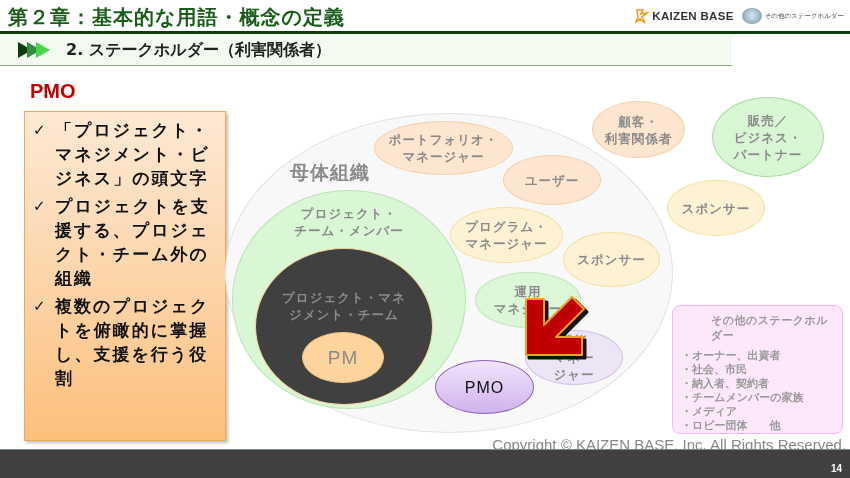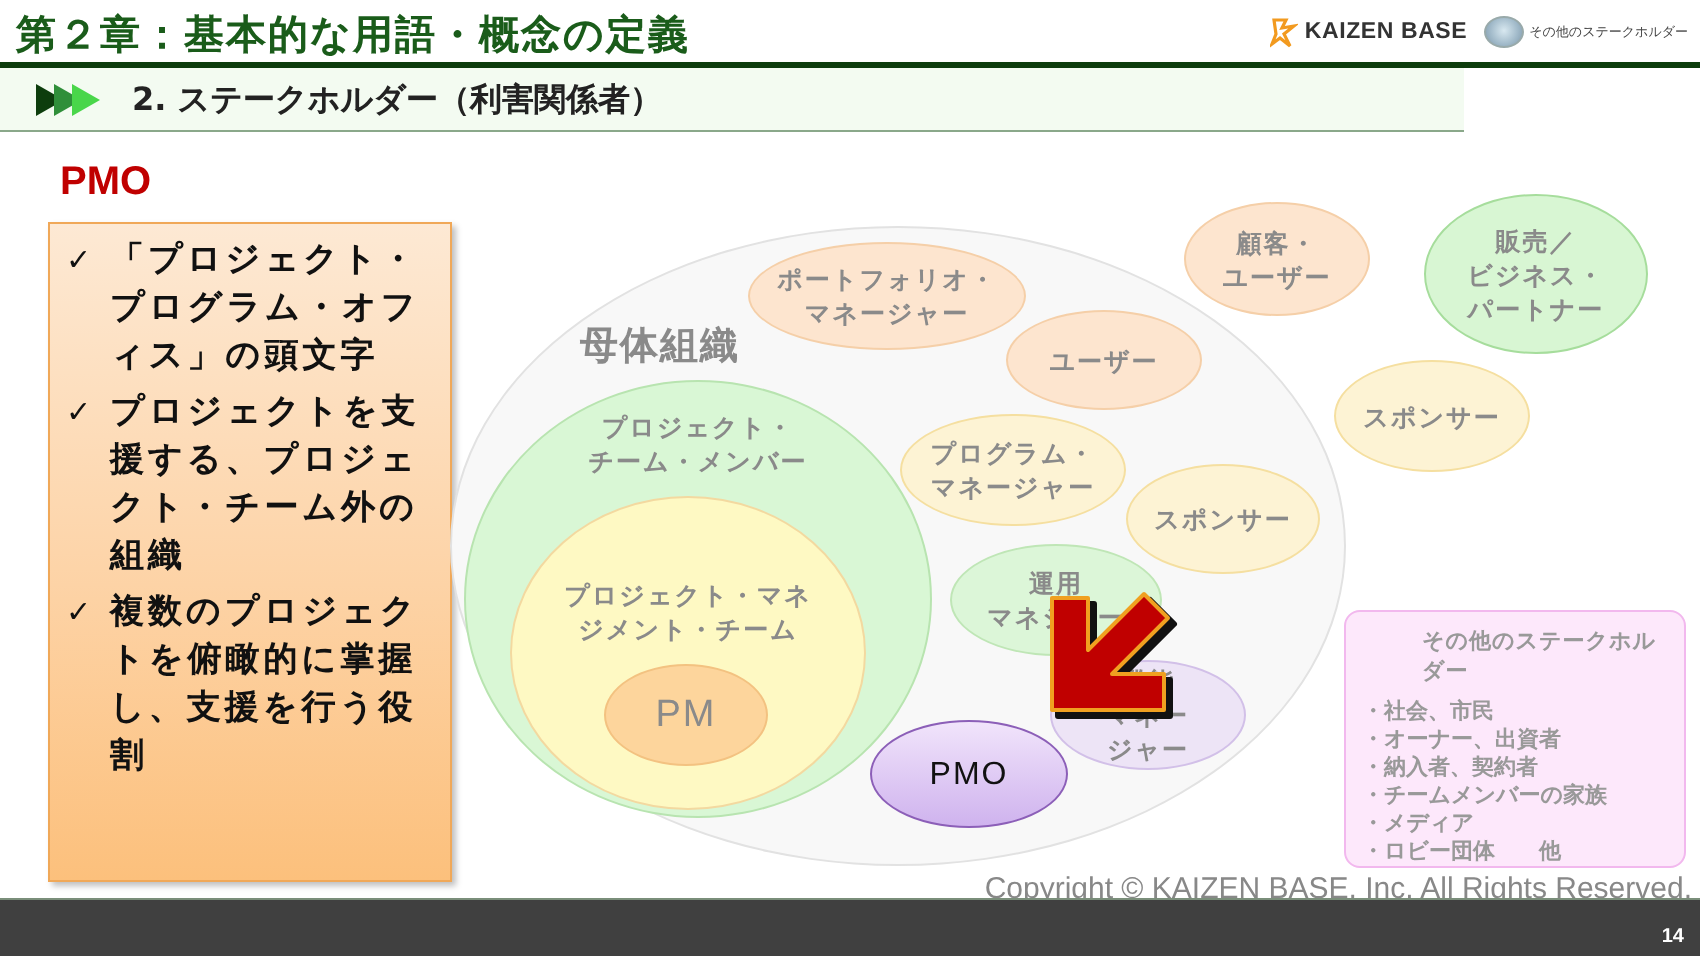--- a/index.html
+++ b/index.html
@@ -36,21 +36,21 @@
   .pmo-item { display: flex; font-size: 17px; font-weight: bold; color: #111; line-height: 24px; margin-bottom: 4px; }
   .pmo-check { width: 22px; flex: 0 0 22px; font-weight: normal; font-size: 15px; }
   .pmo-text { flex: 1; letter-spacing: 2px; }
 
   .diagram { position: absolute; left: 0; top: 0; width: 850px; height: 478px; pointer-events: none; }
   .ell { position: absolute; border-radius: 50%; display: flex; align-items: center; justify-content: center; text-align: center; color: #8a8a8a; font-weight: bold; font-size: 12.5px; line-height: 17px; letter-spacing: 1px; pointer-events: auto; }
   .ell span { white-space: pre-line; }
   .parent-org { left: 225px; top: 113px; width: 448px; height: 320px; background: #f8f8f8; border: 1px solid #e2e2e2; }
   .parent-org-label { position: absolute; left: 290px; top: 160px; font-size: 19px; font-weight: bold; color: #8a8a8a; letter-spacing: 1px; }
   .proj-team { left: 232px; top: 190px; width: 234px; height: 219px; background: #d9f7d5; border: 1px solid #b8e4b0; align-items: flex-start; padding-top: 14px; }
-  .pm-team { left: 255px; top: 248px; width: 178px; height: 157px; background: #fef9c3; border: 1px solid #f3d9a0; align-items: flex-start; padding-top: 40px; }
+  .pm-team { left: 255px; top: 248px; width: 178px; height: 157px; background: #404040; border: 1px solid #f3d9a0; align-items: flex-start; padding-top: 40px; }
   .pm { left: 302px; top: 332px; width: 82px; height: 51px; background: #fdd59c; border: 1px solid #f3c281; font-size: 19px; font-weight: normal; font-family: "Liberation Sans", sans-serif; color: #8a8a8a; text-align: center; }
   .peach { background: #fde5cf; border: 1px solid #f5cfa8; }
   .cream { background: #fdf3d4; border: 1px solid #f5dfa0; }
   .mint { background: #dcf6d8; border: 1px solid #bfe6b6; }
   .lav { background: #ede4f6; border: 1px solid #d2c0e8; }
   .portfolio { left: 374px; top: 121px; width: 139px; height: 54px; }
   .user-inner { left: 503px; top: 155px; width: 98px; height: 50px; }
   .program { left: 450px; top: 207px; width: 113px; height: 56px; text-align: center; }
   .sponsor-inner { left: 563px; top: 232px; width: 97px; height: 55px; }
   .ops-mgr { left: 475px; top: 272px; width: 106px; height: 56px; }
@@ -99,21 +99,21 @@
     <polygon points="9,0 23,8 9,16" fill="#2f8f3a"></polygon>
     <polygon points="18,0 32,8 18,16" fill="#49d64a"></polygon>
   </svg>
   <div class="section-title">2. ステークホルダー（利害関係者）</div>
 </div>
 
 <div class="pmo-heading">PMO</div>
 <div class="pmo-box">
   <div class="pmo-item">
     <span class="pmo-check">✓</span>
-    <span class="pmo-text">「プロジェクト・プログラム・オフィス」の頭文字</span>
+    <span class="pmo-text">「プロジェクト・マネジメント・ビジネス」の頭文字</span>
   </div>
   <div class="pmo-item">
     <span class="pmo-check">✓</span>
     <span class="pmo-text">プロジェクトを支援する、プロジェクト・チーム外の組織</span>
   </div>
   <div class="pmo-item">
     <span class="pmo-check">✓</span>
     <span class="pmo-text">複数のプロジェクトを俯瞰的に掌握し、支援を行う役割</span>
   </div>
 </div>
@@ -156,43 +156,43 @@
     <span>機能
 マネー
 ジャー</span>
   </div>
   <div class="ell pmo-ell">
     <span>PMO</span>
   </div>
 
   <div class="ell peach customer">
     <span>顧客・
-ユーザー</span>
+利害関係者</span>
   </div>
   <div class="ell sales">
     <span>販売／
 ビジネス・
 パートナー</span>
   </div>
   <div class="ell cream sponsor-outer">
     <span>スポンサー</span>
   </div>
 
   <svg class="arrow" viewBox="0 0 90 90">
     <g transform="translate(3,3)">
       <path d="M62 12 L34 40 L34 14 L16 14 L16 70 L72 70 L72 52 L46 52 L74 24 Z" fill="#111" stroke="#111" stroke-width="3" stroke-linejoin="round"></path>
     </g>
     <path d="M62 12 L34 40 L34 14 L16 14 L16 70 L72 70 L72 52 L46 52 L74 24 Z" fill="#c00000" stroke="#f0a020" stroke-width="2" stroke-linejoin="round"></path>
   </svg>
 </div>
 
 <div class="others-box">
   <div class="others-title">その他のステークホルダー</div>
+  <div class="others-item">オーナー、出資者</div>
   <div class="others-item">社会、市民</div>
-  <div class="others-item">オーナー、出資者</div>
   <div class="others-item">納入者、契約者</div>
   <div class="others-item">チームメンバーの家族</div>
   <div class="others-item">メディア</div>
   <div class="others-item">ロビー団体　　他</div>
 </div>
 
 <div class="copyright">Copyright ©  KAIZEN BASE, Inc.  All Rights Reserved.</div>
 <div class="footer-bar">
   <div class="page-number">14</div>
 </div>

